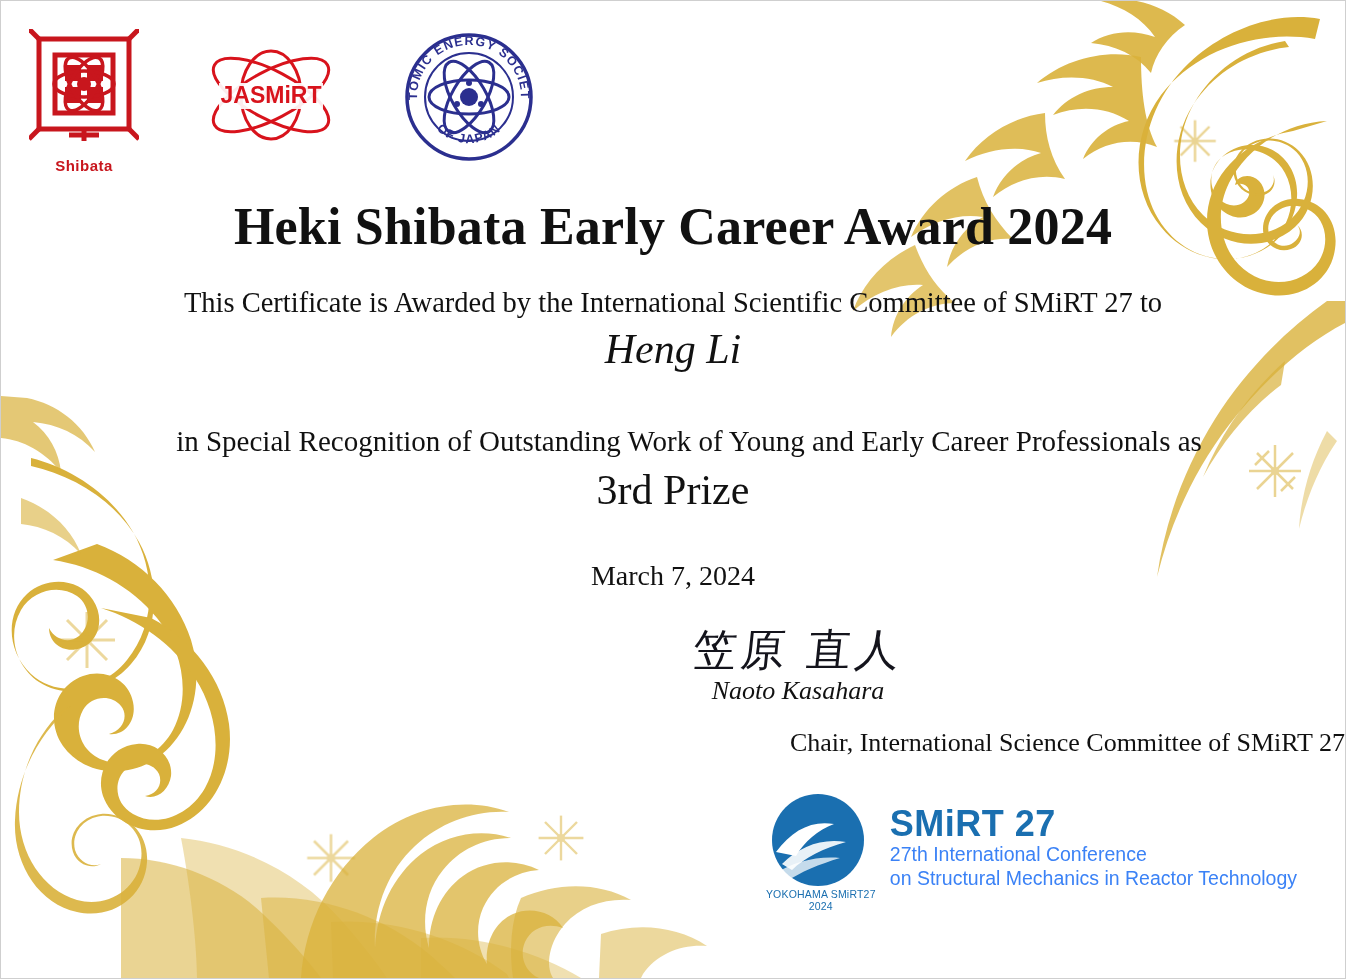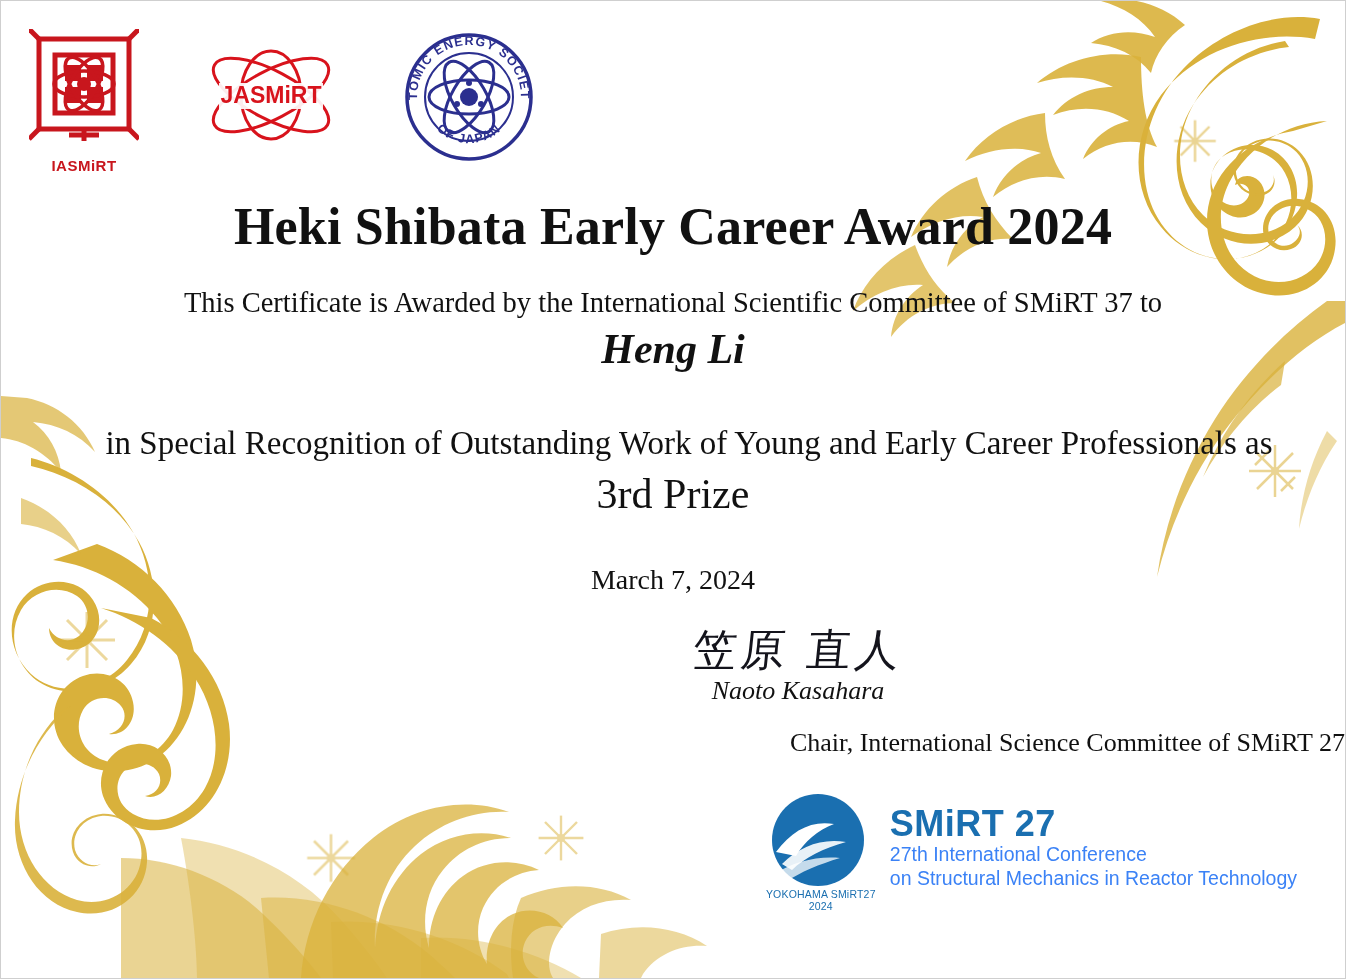--- a/index.html
+++ b/index.html
@@ -61,26 +61,26 @@
     letter-spacing: 0.2px;
     margin-bottom: 31px;
   }
   #awarded-by-line {
     font-size: 28.5px;
     margin-bottom: 6px;
   }
   #recipient-name {
     font-size: 42px;
     font-style: italic;
-    font-weight: bold;
+    font-weight: normal;
     margin-top: 4px;
     margin-bottom: 52px;
   }
   #recognition-line {
-    font-size: 33px;
+    font-size: 29px;
     margin-bottom: 8px;
     margin-left: 32px;
   }
   #prize-rank {
     font-size: 42px;
     font-weight: normal;
     margin-top: 8px;
     margin-bottom: 46px;
   }
   #award-date {
@@ -284,21 +284,21 @@
           <rect x="36" y="58" width="16" height="16"></rect>
           <rect x="58" y="58" width="16" height="16"></rect>
         </g>
         <g stroke="#c8161d" fill="none" stroke-width="3.5">
           <ellipse cx="55" cy="55" rx="30" ry="13"></ellipse>
           <ellipse cx="55" cy="55" rx="30" ry="13" transform="rotate(60 55 55)"></ellipse>
           <ellipse cx="55" cy="55" rx="30" ry="13" transform="rotate(-60 55 55)"></ellipse>
         </g>
         <circle cx="55" cy="55" r="7" fill="#c8161d"></circle>
       </svg>
-      <div class="iasmirt-label">IASMiRT</div>
+      <div class="iasmirt-label">Shibata</div>
     </div>
 
     <div class="logo-block" style="margin-top:18px;">
       <svg width="140" height="96" viewBox="0 0 140 96" xmlns="http://www.w3.org/2000/svg">
         <g stroke="#d8131c" fill="none" stroke-width="3">
           <ellipse cx="70" cy="48" rx="64" ry="24" transform="rotate(28 70 48)"></ellipse>
           <ellipse cx="70" cy="48" rx="64" ry="24" transform="rotate(-28 70 48)"></ellipse>
           <ellipse cx="70" cy="48" rx="30" ry="44"></ellipse>
         </g>
         <circle cx="70" cy="48" r="7" fill="#d8131c"></circle>
@@ -329,21 +329,21 @@
         </text>
         <text font-family="Liberation Sans, sans-serif" font-size="12.5" font-weight="bold" fill="#2b2f8f" letter-spacing="1.2">
           <textPath href="#aesj-bottom-arc" startOffset="50%" text-anchor="middle">OF JAPAN</textPath>
         </text>
       </svg>
     </div>
   </div>
 
   <div id="body-text">
     <div id="award-title">Heki Shibata Early Career Award 2024</div>
-    <div id="awarded-by-line">This Certificate is Awarded by the International Scientific Committee of SMiRT 37 to</div>
+    <div id="awarded-by-line">This Certificate is Awarded by the International Scientific Committee of SMiRT 27 to</div>
     <div id="recipient-name">Heng Li</div>
     <div id="recognition-line">in Special Recognition of Outstanding Work of Young and Early Career Professionals as</div>
     <div id="prize-rank">3rd Prize</div>
     <div id="award-date">March 7, 2024</div>
   </div>
 
   <div id="signature-block">
     <div id="signature-mark">笠原 直人</div>
     <div id="signatory-name">Naoto Kasahara</div>
     <div id="signatory-title">Chair, International Science Committee of SMiRT 27</div>

